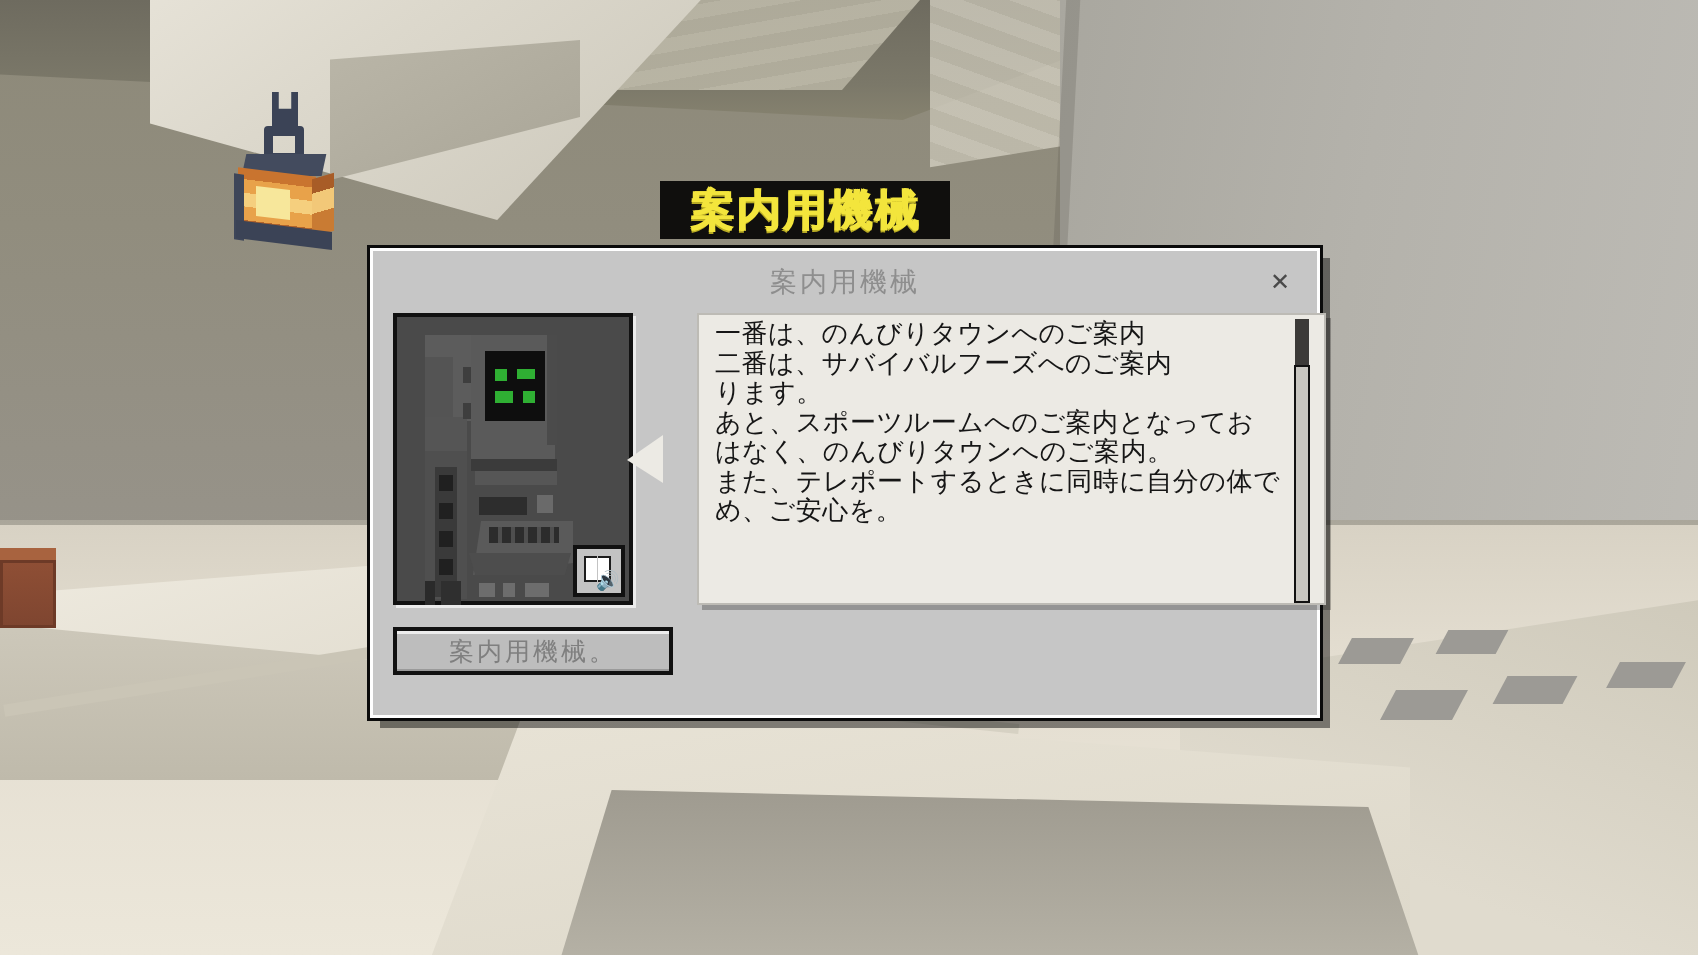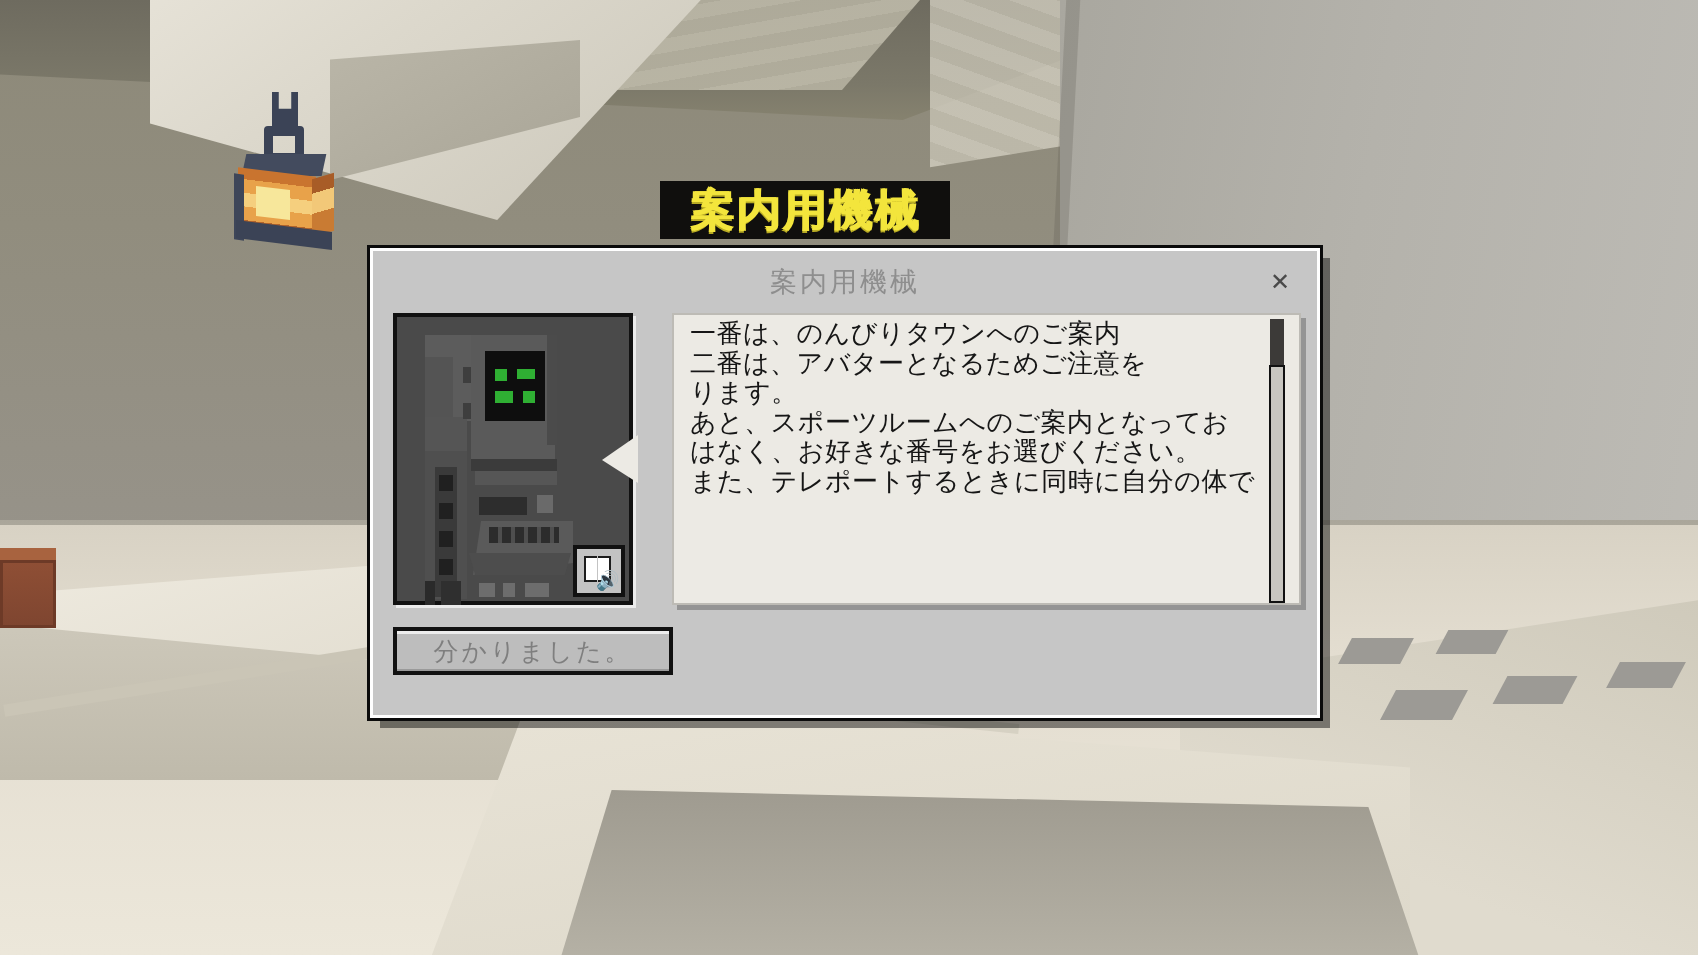--- a/index.html
+++ b/index.html
@@ -256,21 +256,21 @@
   }
   .book-glyph { position: relative; width: 34px; height: 30px; }
   .bk-l { position: absolute; left: 2px; top: 0; width: 13px; height: 26px;
           background: #fff; border: 2px solid #1d1d1d; border-right: none; }
   .bk-r { position: absolute; left: 16px; top: 0; width: 13px; height: 26px;
           background: #fff; border: 2px solid #1d1d1d; border-left: none; }
   .bk-spk { position: absolute; right: -4px; bottom: -4px; font-size: 19px; color: #2f72d8;
             line-height: 1; font-family: "DejaVu Sans", sans-serif; }
 
   
-  .bubble-wrap { position: relative; flex: 1 1 auto; margin-left: 3px; padding-left: 36px; }
+  .bubble-wrap { position: relative; flex: 1 1 auto; margin-left: 28px; padding-left: 36px; }
   .bubble {
     position: relative; height: 292px; background: #eceae4;
     border: 2px solid #bdbbb5;
     box-shadow: 5px 5px 0 rgba(0,0,0,.25);
     padding: 10px 44px 10px 16px; overflow: hidden;
   }
   .tail {
     position: absolute; left: -34px; top: 122px; width: 36px; height: 48px;
     background: #eceae4;
     clip-path: polygon(100% 0, 100% 100%, 0 52%);
@@ -397,34 +397,35 @@
           <div class="bk-r"></div>
           <div class="bk-spk">🔊</div>
         </div>
       </div>
     </div>
 
     <div class="bubble-wrap">
       <div class="tail"></div>
       <div class="bubble">
         <div class="dlg-line">一番は、のんびりタウンへのご案内</div>
-        <div class="dlg-line">二番は、アバターとなるためご注意を</div>
+        <div class="dlg-line">二番は、サバイバルフーズへのご案内</div>
         <div class="dlg-line">ります。</div>
         <div class="dlg-line">あと、スポーツルームへのご案内となってお</div>
-        <div class="dlg-line">はなく、お好きな番号をお選びください。</div>
+        <div class="dlg-line">はなく、のんびりタウンへのご案内。</div>
         <div class="dlg-line">また、テレポートするときに同時に自分の体で</div>
+        <div class="dlg-line">め、ご安心を。</div>
 
         <div class="scrollbar">
           <div class="sb-thumb"></div>
           <div class="sb-track"></div>
         </div>
       </div>
     </div>
 
   </div>
 
   <div class="btn-row">
     <div class="ok-btn">
-      <span class="ok-label">分かりました。</span>
+      <span class="ok-label">案内用機械。</span>
     </div>
   </div>
 
 </div>
 
 </body></html>

